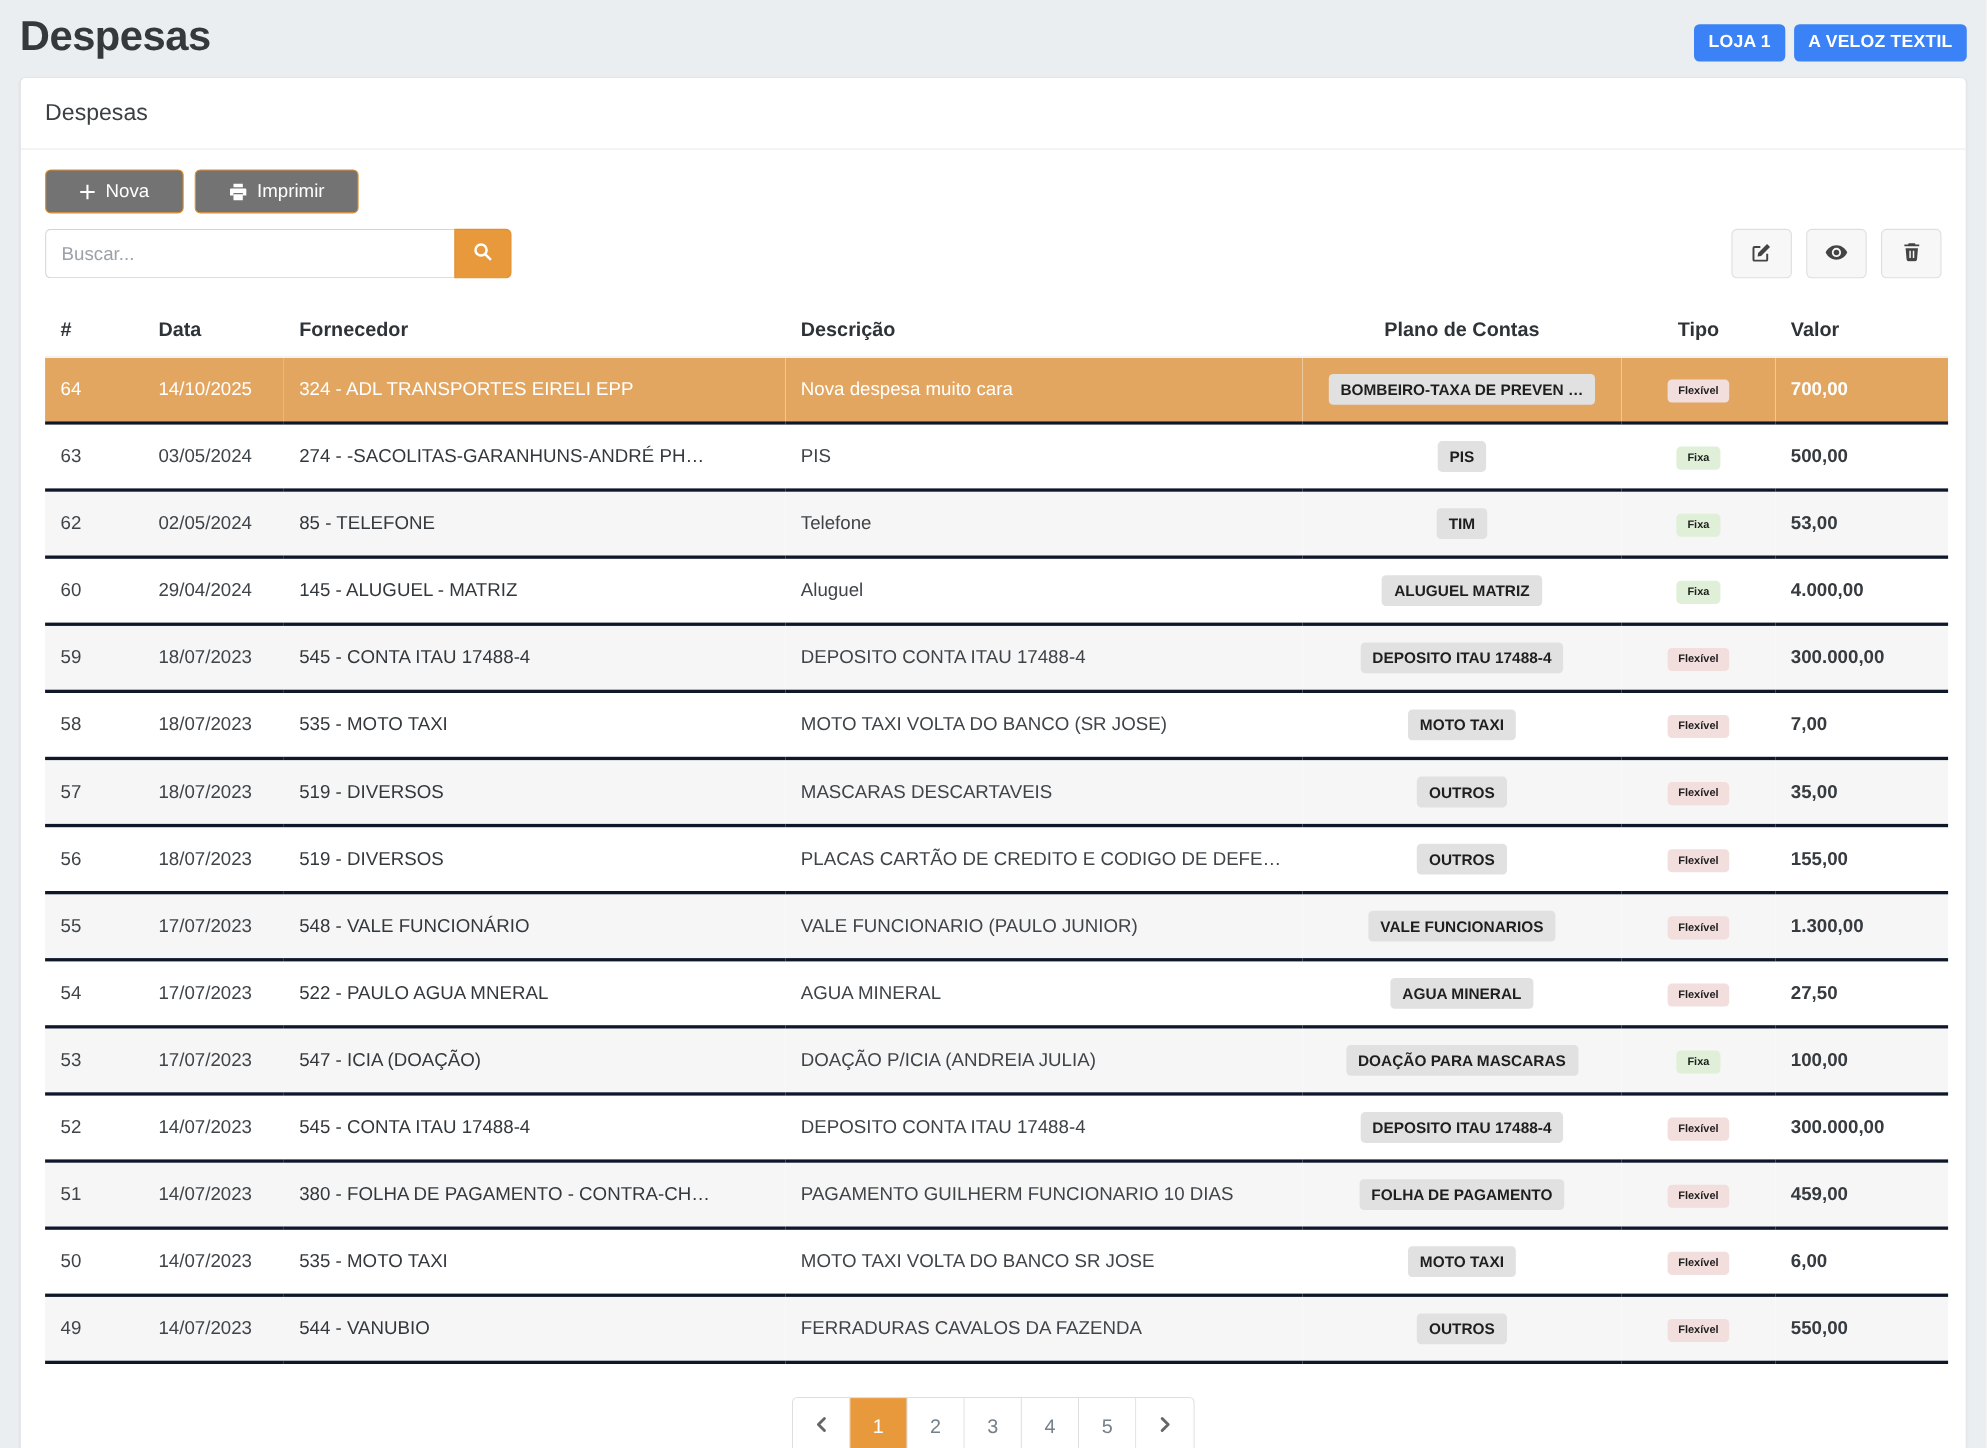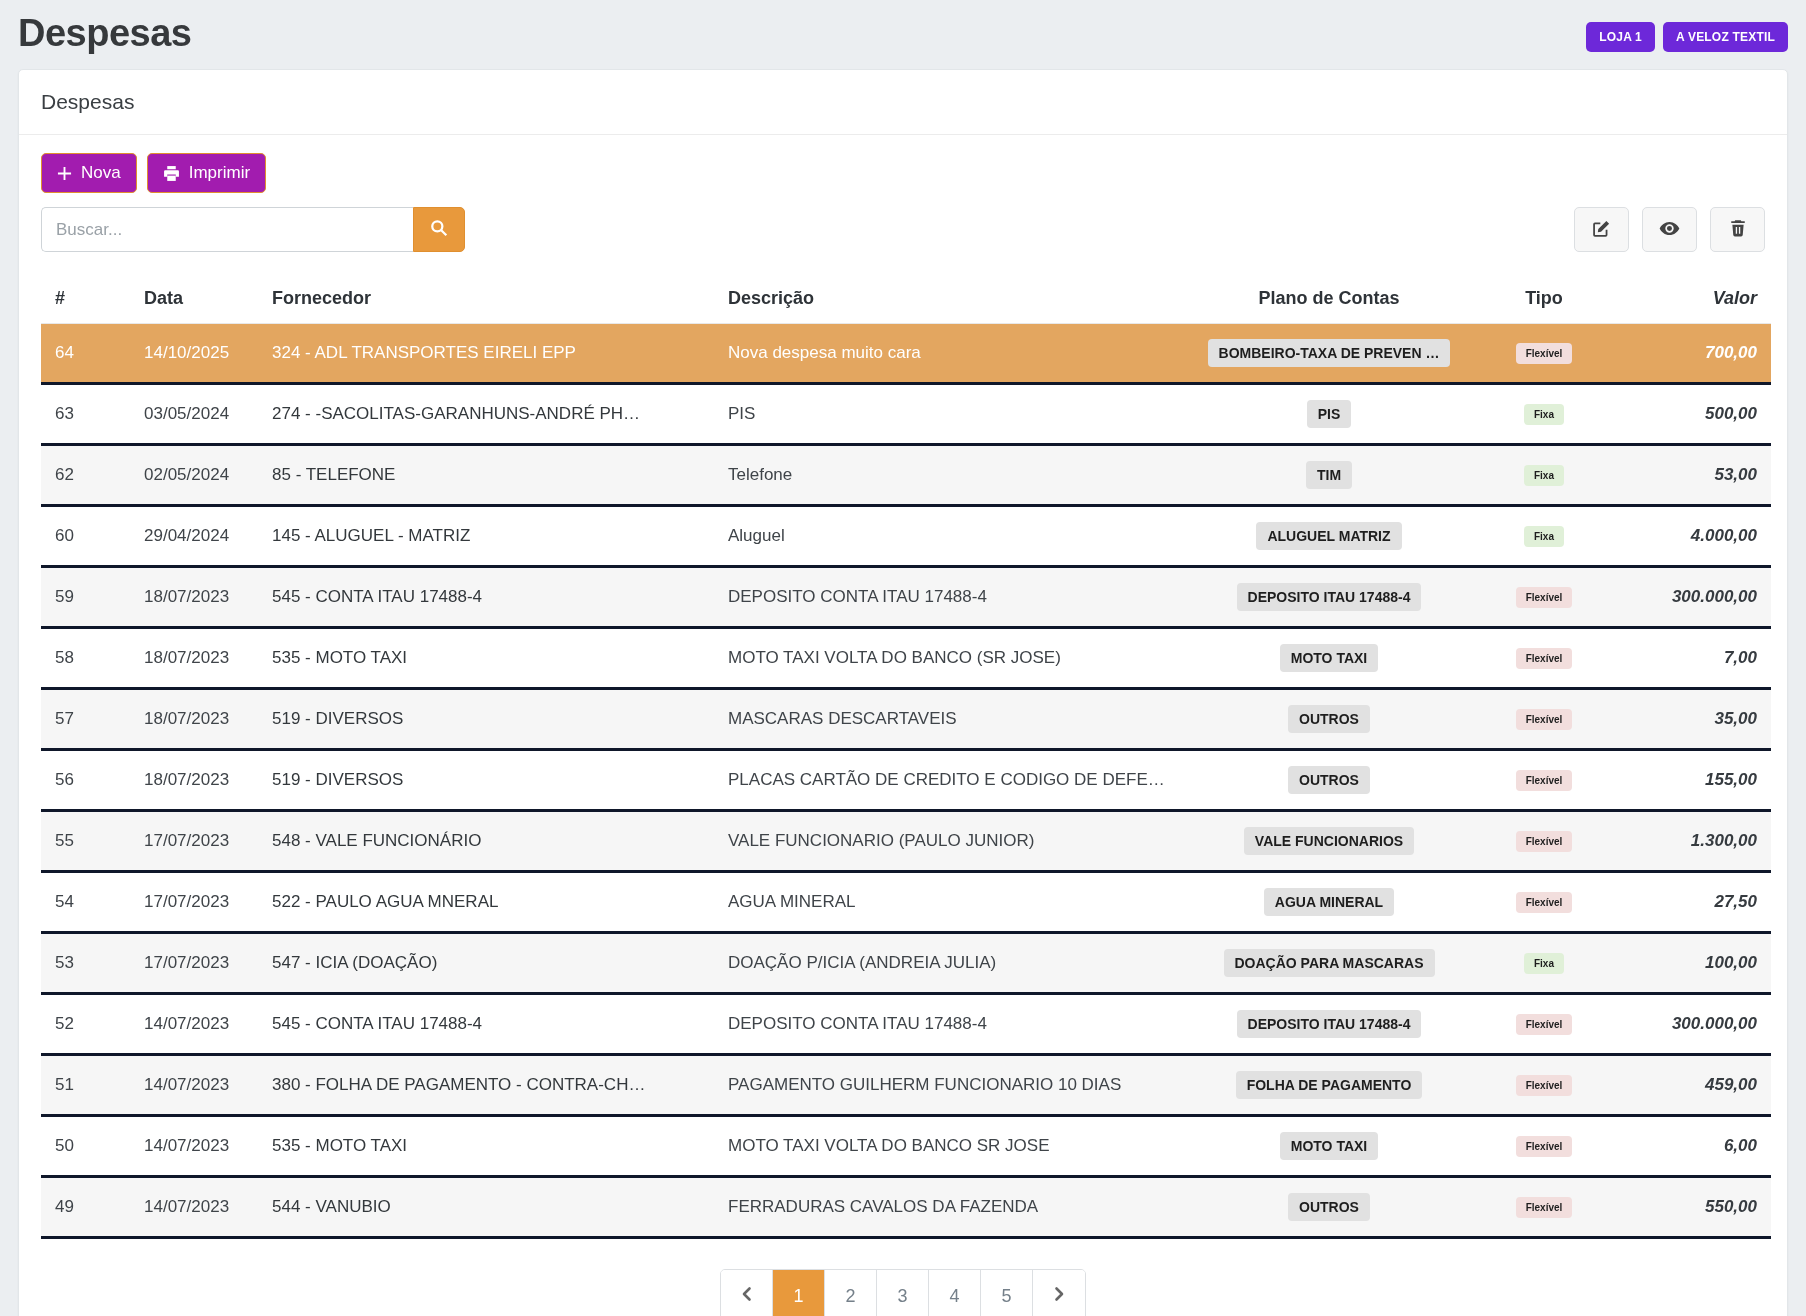--- a/index.html
+++ b/index.html
@@ -12,42 +12,42 @@
   }
 
   
   .page-header {
     display:flex; align-items:flex-start; justify-content:space-between;
     padding:12px 18px 14px 18px;
   }
   .page-title { font-size:38px; font-weight:600; color:#36393c; letter-spacing:-0.5px; }
   .header-badges { display:flex; gap:8px; margin-top:10px; }
   .header-badge {
-    background:#6d28d9; color:#fff; font-weight:700; font-size:12px;
+    background:#3b82f6; color:#fff; font-weight:700; font-size:16px;
     padding:8px 13px; border-radius:5px; letter-spacing:0.2px; border:none; cursor:pointer;
     font-family:inherit;
   }
 
   
   .card {
     background:#fff; margin:0 18px 20px 18px; border:1px solid #e2e6e9;
     border-radius:5px; box-shadow:0 1px 2px rgba(0,0,0,0.05);
     padding-bottom:38px;
   }
   .card-header {
     padding:20px 22px; font-size:21px; color:#3a3f43; border-bottom:1px solid #ececec;
   }
   .card-body { padding:18px 22px 0 22px; }
 
   
   .toolbar { display:flex; gap:10px; }
   .btn-orange {
     display:inline-flex; align-items:center; gap:9px;
-    background:#a21caf; border:1px solid #e08f2f; color:#fff;
-    font-size:17px; padding:9px 15px; border-radius:5px; cursor:pointer;
+    background:#737373; border:1px solid #e08f2f; color:#fff;
+    font-size:17px; padding:9px 30px; border-radius:5px; cursor:pointer;
     font-family:inherit;
   }
   .btn-orange svg { display:block; }
 
   
   .search-row { display:flex; align-items:center; margin-top:14px; }
   .search-group { display:flex; }
   .search-input {
     width:372px; height:45px; border:1px solid #cfd4d8; border-right:none;
     border-radius:5px 0 0 5px; padding:0 14px; font-size:17px; color:#555;
@@ -71,21 +71,21 @@
     padding:12px 14px 14px 14px; border-bottom:1px solid #e8e8e8; white-space:nowrap;
   }
   td {
     font-size:17px; color:#3f4449; padding:15px 14px; white-space:nowrap;
     overflow:hidden; text-overflow:ellipsis; vertical-align:middle;
   }
   col.c-id { width:89px; } col.c-date { width:128px; } col.c-supplier { width:456px; }
   col.c-desc { width:470px; } col.c-plan { width:290px; } col.c-type { width:140px; }
   col.c-value { width:157px; }
   th.center, td.center { text-align:center; }
-  th.right, td.right { text-align:right;font-style:italic; }
+  th.right, td.right { text-align:left; }
   td.supplier { font-weight:400; color:#33383c; }
   td.value { font-weight:700; color:#363b40; }
   tbody tr:nth-child(odd) { background:#f6f6f6; }
   tbody tr:nth-child(even) { background:#fff; }
   tbody tr { border-bottom:3px solid #0f172a; }
   tbody tr.selected { background:#e3a660; }
   tbody tr.selected td { color:#fff; }
   tbody tr.selected td.supplier, tbody tr.selected td.value { color:#fff; }
 
   .badge-plan {

